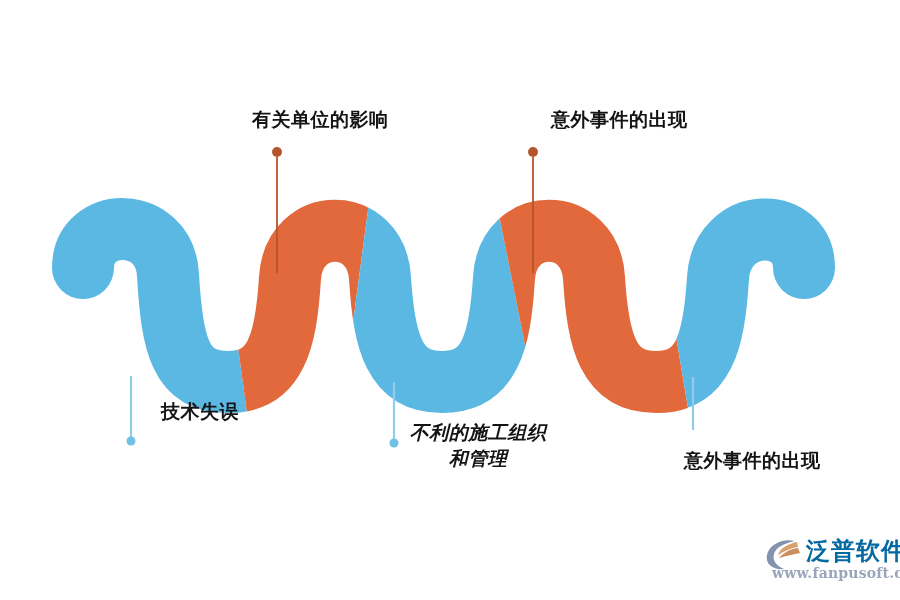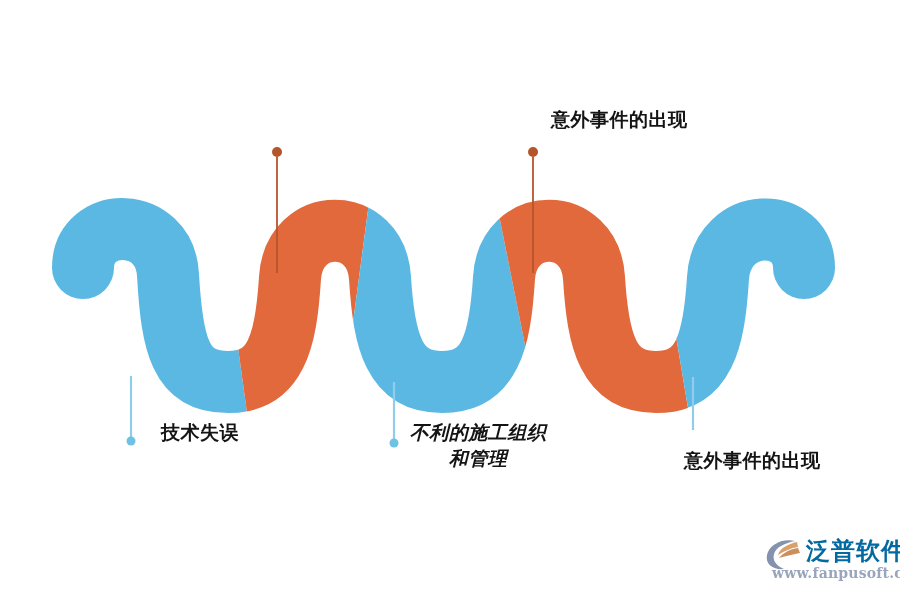--- a/index.html
+++ b/index.html
@@ -40,21 +40,21 @@
   }
   .label-2line {
     white-space: normal;
     text-align: center;
     font-style: italic;
   }
   
   #label-top-1 { left: 252px; top: 106px; }
   #label-top-2 { left: 551px; top: 106px; }
   
-  #label-bottom-1 { left: 161px; top: 419px; }
+  #label-bottom-1 { left: 161px; top: 398px; }
   #label-bottom-2 { left: 394px; top: 419px; width: 168px; }
   #label-bottom-3 { left: 671px; top: 447px; margin-left: 13px; }
 
   
   #watermark {
     position: absolute;
     left: 764px;
     top: 535px;
     width: 128px;
     height: 56px;
@@ -155,20 +155,21 @@
 
     <g>
       <line x1="277" y1="157" x2="277" y2="273" stroke="#B5552B" stroke-width="1.8"></line>
       <circle cx="277" cy="152" r="5" fill="#B5552B"></circle>
 
       <line x1="533" y1="157" x2="533" y2="273" stroke="#B5552B" stroke-width="1.8"></line>
       <circle cx="533" cy="152" r="5" fill="#B5552B"></circle>
     </g>
   </svg>
 
+  <div class="label label-center" id="label-top-1">有关单位的影响</div>
 
   <div class="label label-center" id="label-top-2">意外事件的出现</div>
 
   <div class="label" id="label-bottom-1">技术失误</div>
 
   <div class="label label-2line" id="label-bottom-2">
     <div>不利的施工组织</div>
     <div>和管理</div>
   </div>
 

